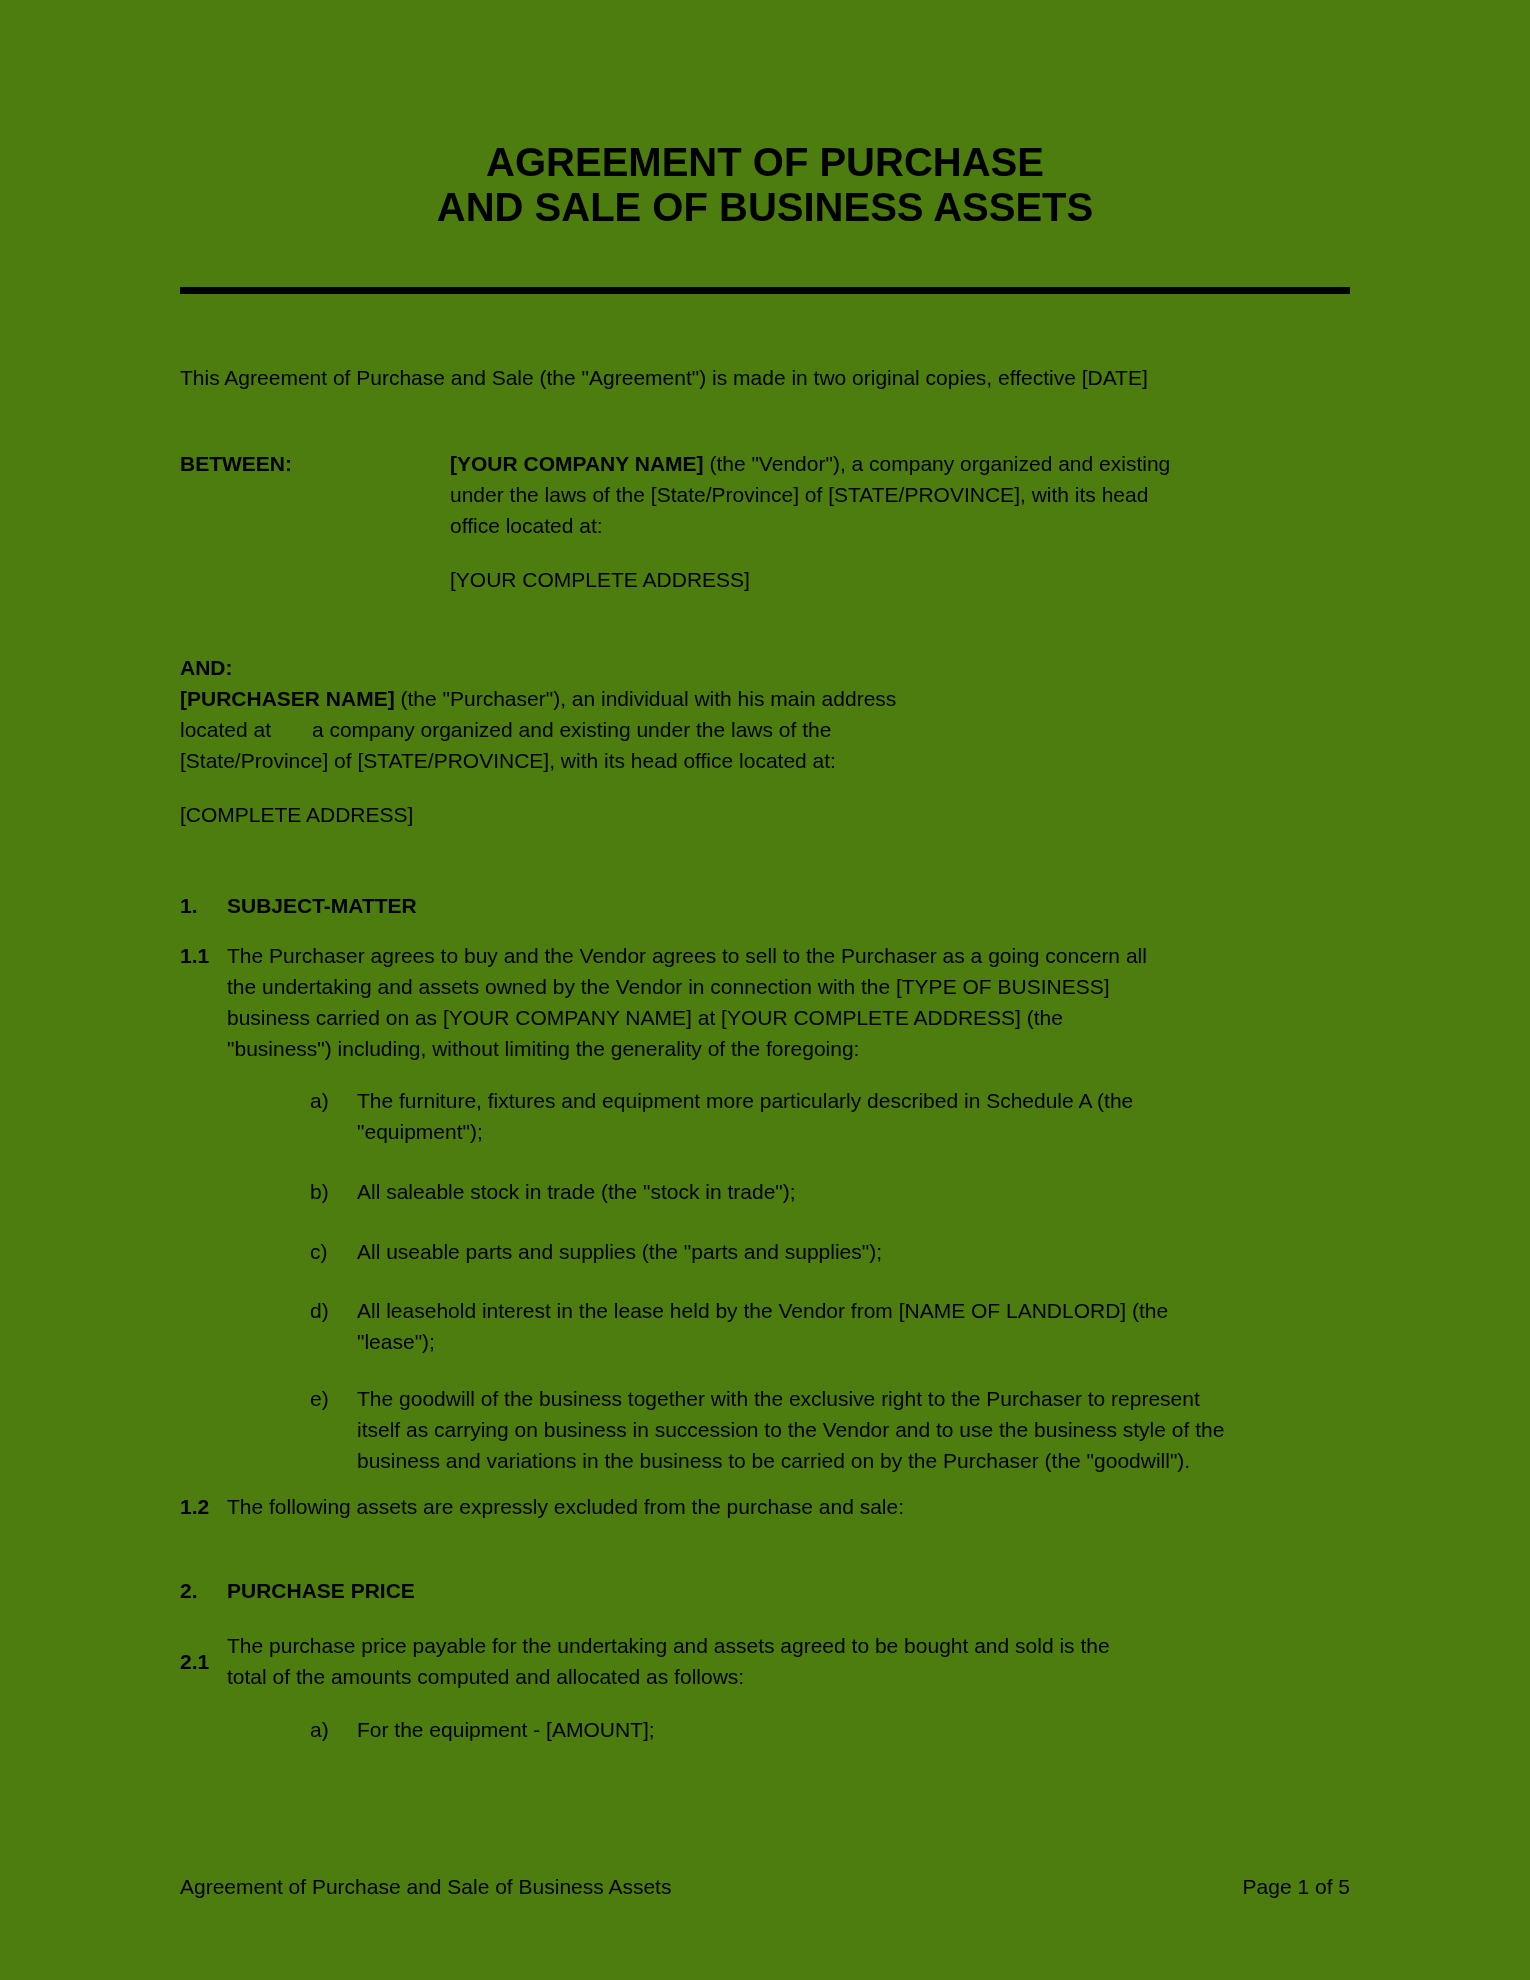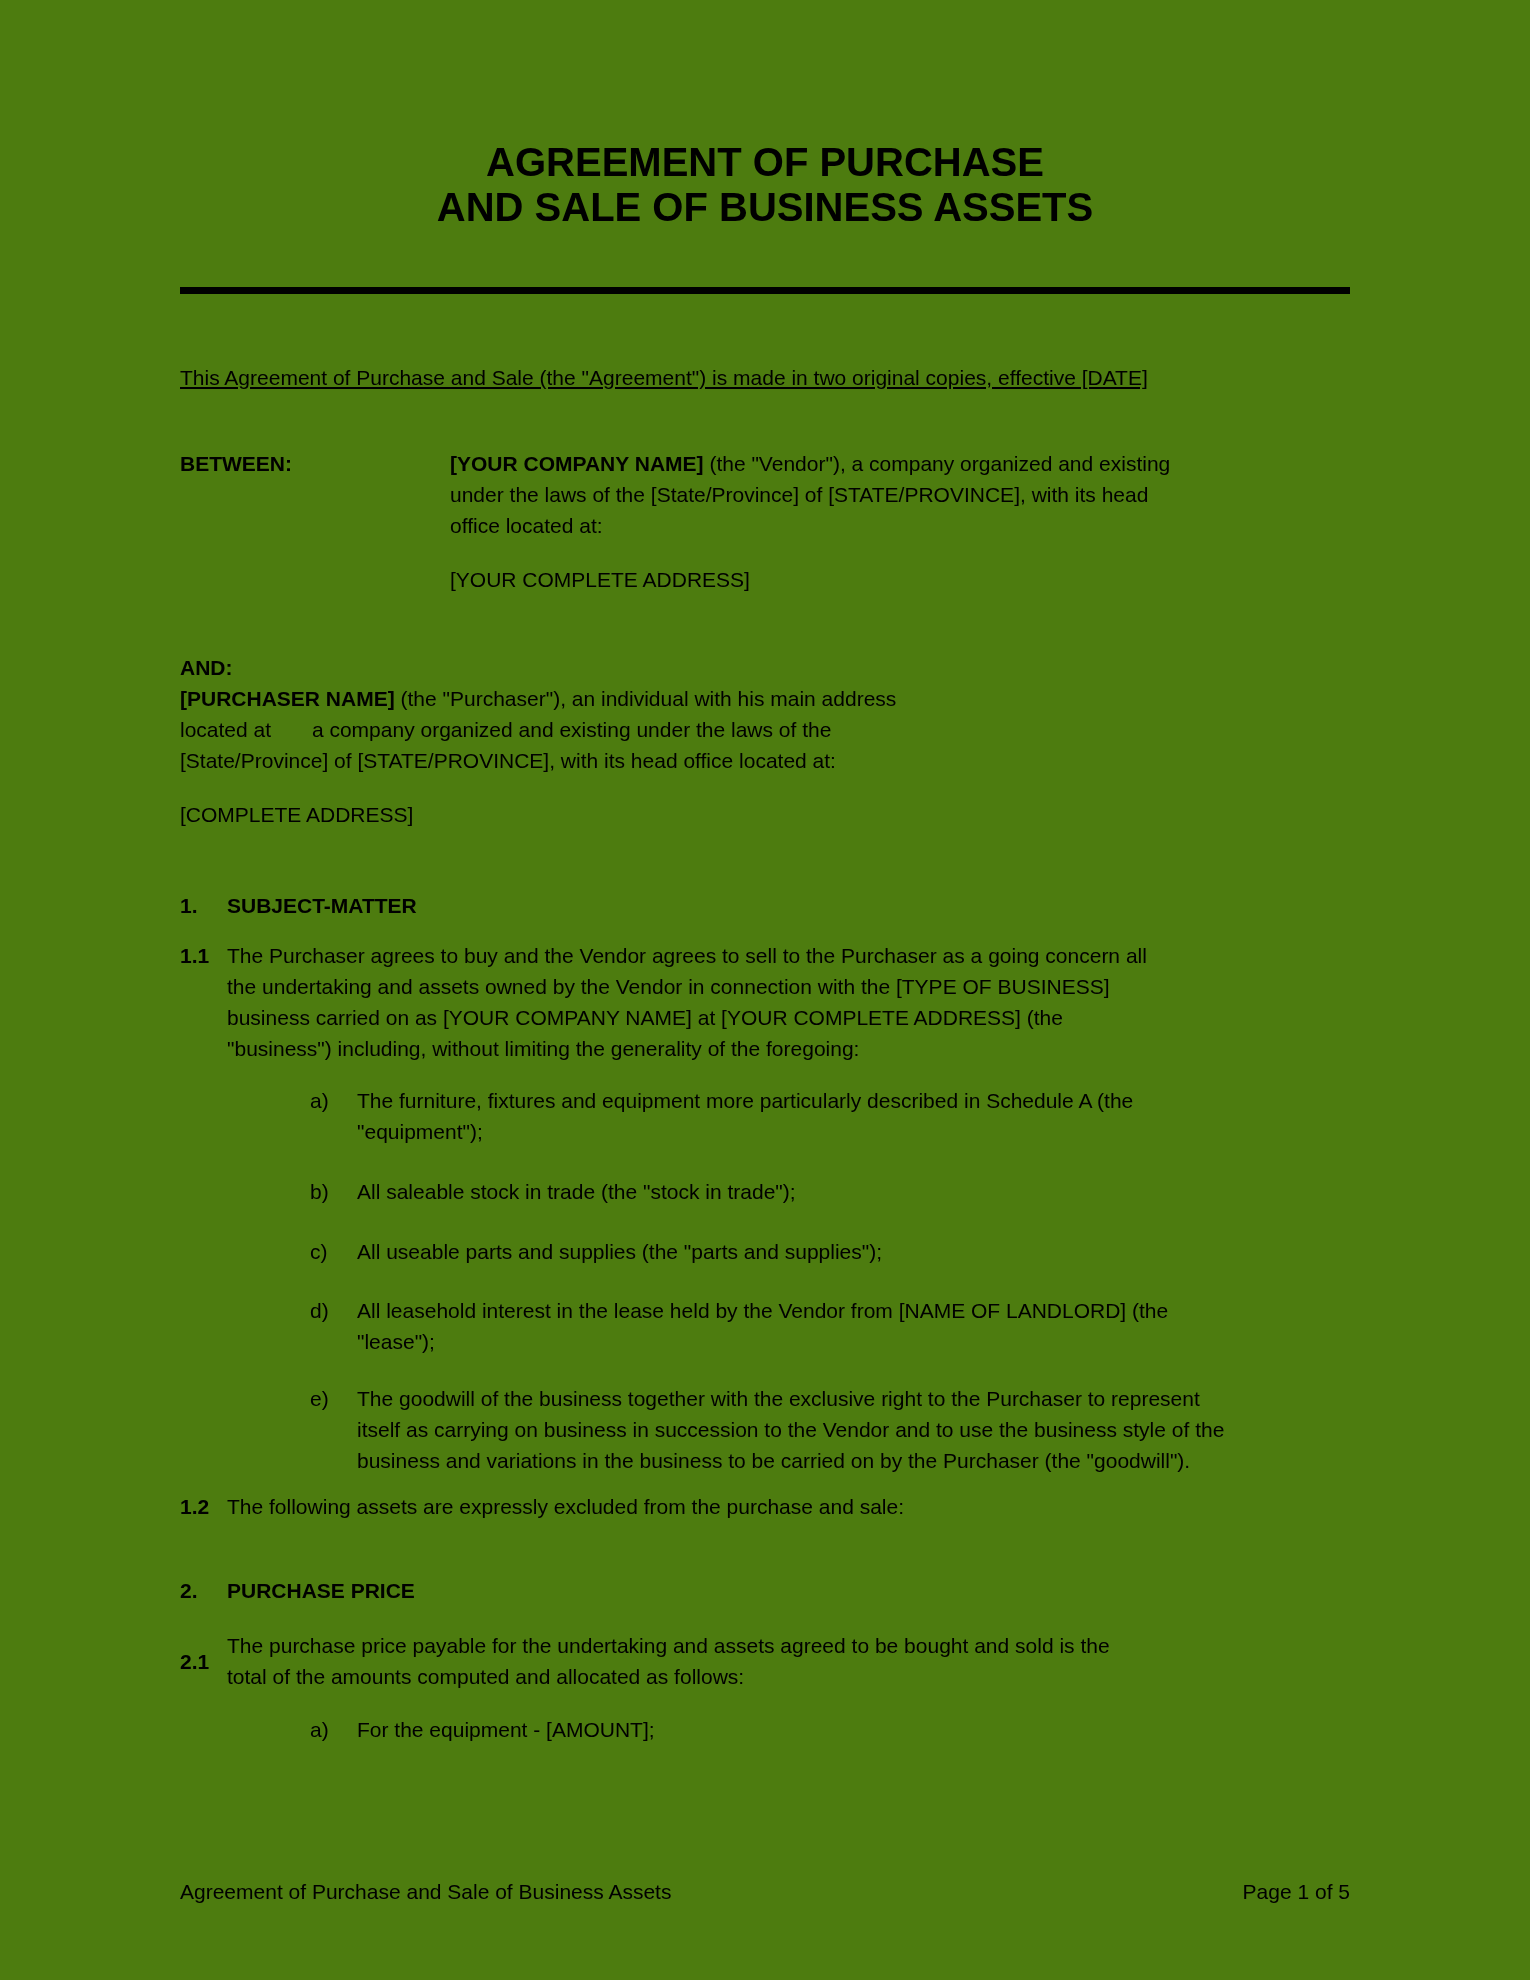--- a/index.html
+++ b/index.html
@@ -22,21 +22,21 @@
     text-align: center;
     font-size: 40px;
     line-height: 45px;
     font-weight: bold;
   }
   .rule-thick {
     height: 7px;
     background: #000000;
     margin-top: 57px;
   }
-  .intro { margin-top: 68px; text-decoration: underline; }
+  .intro { margin-top: 68px; }
 
   .party { display: flex; margin-top: 55px; }
   .party.second { margin-top: 57px; flex-direction: column; }
   .party-label { width: 270px; flex: none; font-weight: bold; }
   .party-text { flex: 1; }
   .party-address { margin-top: 23px; }
   .bold { font-weight: bold; }
   .prewrap { white-space: pre-wrap; }
 
   .sec-heading { display: flex; font-weight: bold; }
@@ -60,21 +60,21 @@
   .mt-exc { margin-top: 28px; }
   .mt-21  { margin-top: 24px; align-items: center; }
   .mt-a2  { margin-top: 22px; }
   .indent-47 { margin-left: 47px; }
 
   .footer {
     position: absolute;
     left: 180px;
     right: 180px;
     top: 1852px;
-    border-top: 8px solid #4d7c0f;
+    border-top: 3px solid #4d7c0f;
     padding-top: 16px;
     display: flex;
     justify-content: space-between;
   }
 </style>
 </head>
 <body>
 
 <div class="page">
 

